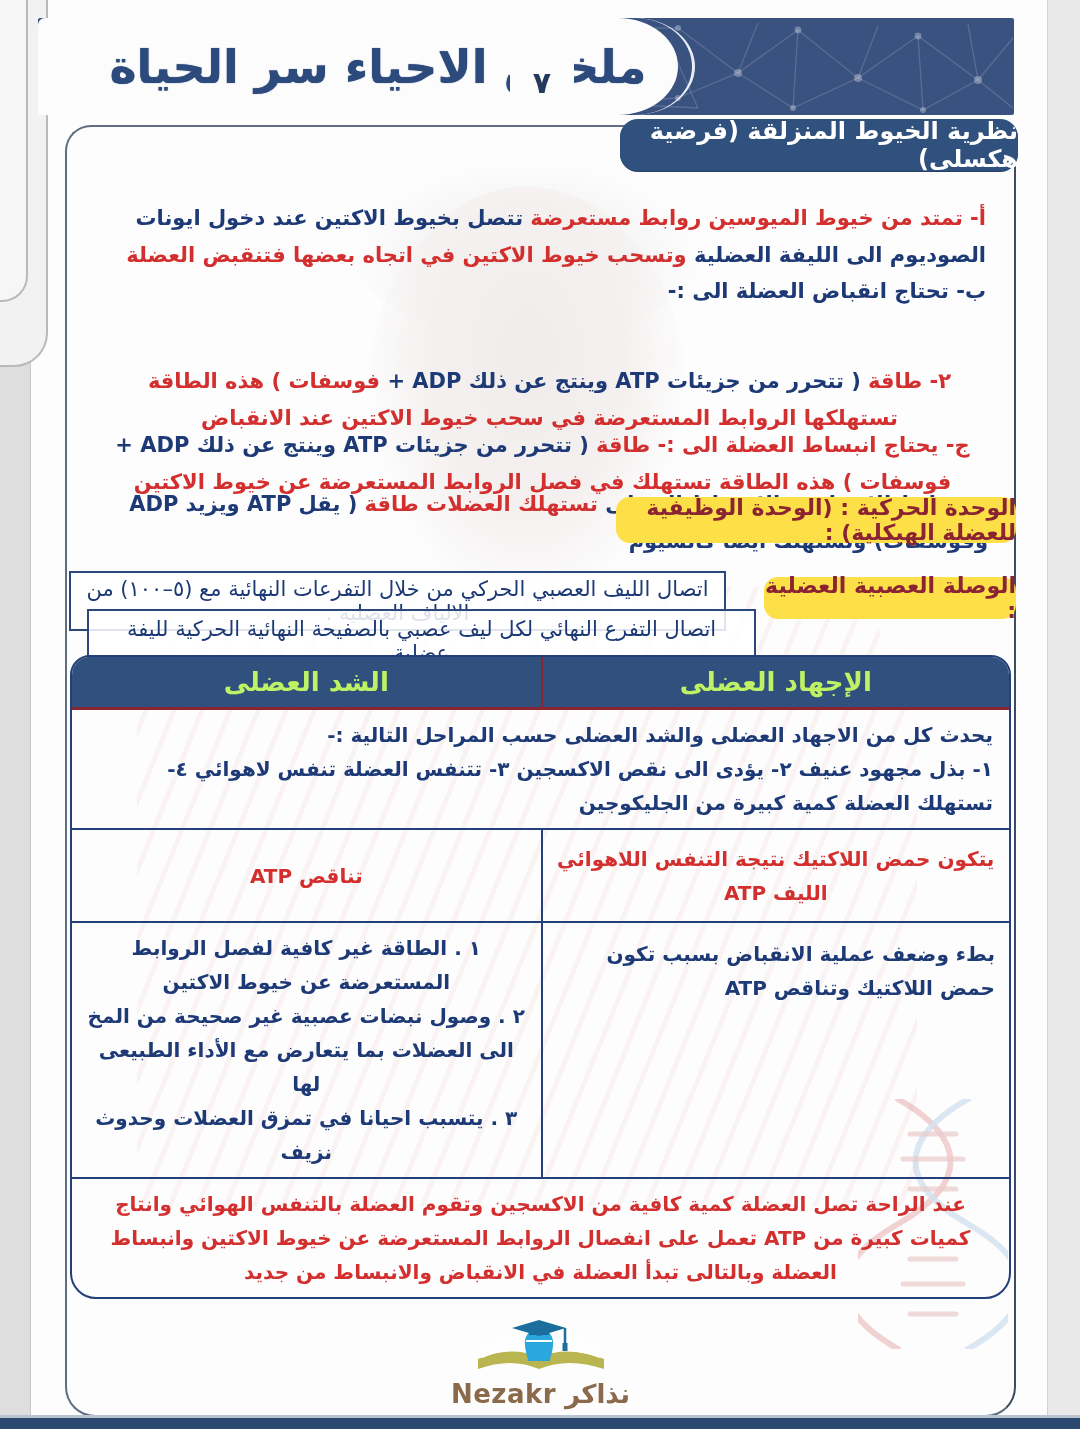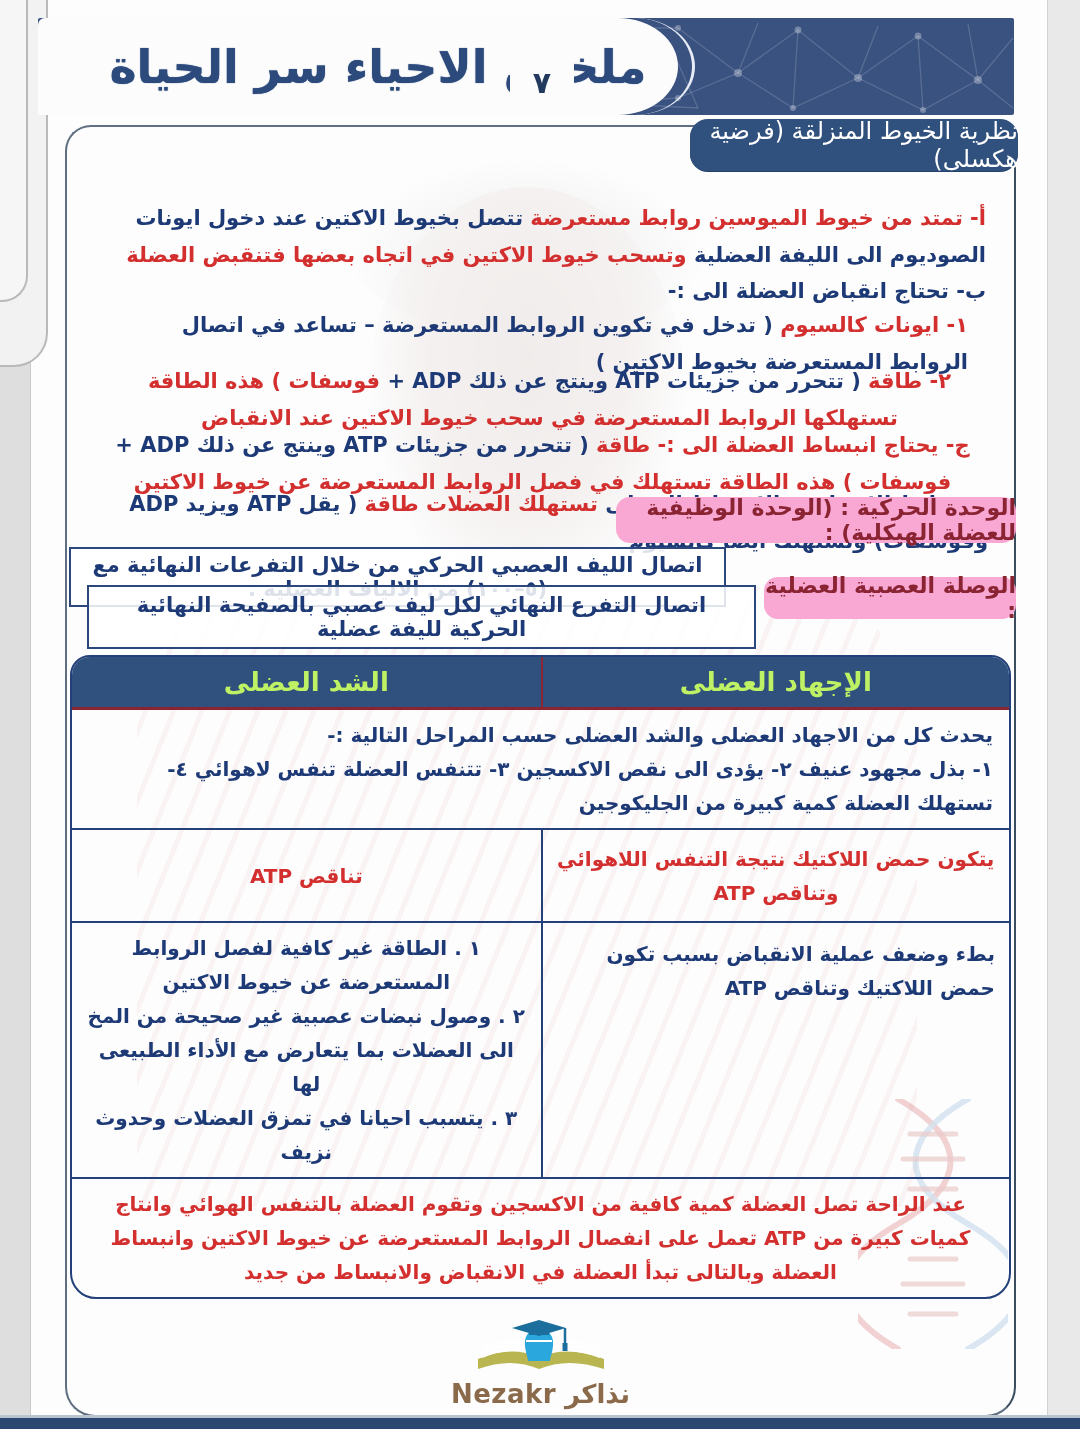--- a/index.html
+++ b/index.html
@@ -16,27 +16,27 @@
   
   .band{position:absolute;left:38px;top:18px;width:976px;height:97px;background:#3a5280;border-radius:2px;}
   .band svg.mesh{position:absolute;inset:0;width:100%;height:100%;}
   .band-cap{position:absolute;left:0;top:0;width:640px;height:97px;background:#fcfcfc;border-radius:14px 120px 120px 0 / 14px 97px 97px 0;display:flex;align-items:center;justify-content:center;}
   .band-cap-arc{position:absolute;left:596px;top:0;width:58px;height:97px;border-right:3px solid #e8ecf4;border-radius:0 120px 120px 0 / 0 97px 97px 0;}
   .band-title{direction:rtl;font-size:46px;font-weight:bold;color:#2c4a7c;letter-spacing:-1px;text-shadow:0 0 1px #2c4a7c;padding-left:40px;}
   .page-tab{position:absolute;left:472px;top:31px;width:64px;height:66px;background:#fcfcfc;border-radius:15px 15px 0 0;display:flex;align-items:center;justify-content:center;font-size:30px;font-weight:bold;color:#233a5e;}
 
   
   .main-box{position:absolute;left:65px;top:125px;width:947px;height:1288px;border:2px solid #5f6f81;border-right-color:#3c4d60;border-radius:26px 8px 30px 30px;background:transparent;}
-  .pill-title{position:absolute;top:-8px;right:-4px;width:328px;height:52px;background:#30507d;border-radius:18px;display:flex;align-items:center;justify-content:center;color:#ffffff;font-size:24px;font-weight:normal;direction:rtl;box-shadow:0 1px 0 #24406a;margin-left:14px;}
+  .pill-title{position:absolute;top:-8px;right:-4px;width:398px;height:52px;background:#30507d;border-radius:18px;display:flex;align-items:center;justify-content:center;color:#ffffff;font-size:24px;font-weight:bold;direction:rtl;box-shadow:0 1px 0 #24406a;margin-left:14px;}
   .para{position:absolute;direction:rtl;text-align:right;font-weight:bold;font-size:21px;line-height:1.75;color:#1d3a76;z-index:2;margin-top:28px;}
   .seg-red{color:#d32f2f;}
   .seg-blue{color:#1d3a76;}
 
-  .pink-label{position:absolute;background:#f9a8d4;border-radius:14px;color:#8a2433;font-weight:bold;font-size:22px;direction:rtl;display:flex;align-items:center;justify-content:flex-start;z-index:2;}
-  .def-box{position:absolute;border:2px solid #2c477c;background:rgba(255,255,255,0.85);color:#1d3a76;font-weight:bold;font-size:21px;direction:rtl;display:flex;align-items:center;justify-content:center;text-align:center;padding:4px 10px;z-index:2;}
+  .pink-label{position:absolute;background:#fde047;border-radius:14px;color:#8a2433;font-weight:bold;font-size:22px;direction:rtl;display:flex;align-items:center;justify-content:flex-start;z-index:2;}
+  .def-box{position:absolute;border:2px solid #2c477c;background:rgba(255,255,255,0.85);color:#1d3a76;font-weight:normal;font-size:21px;direction:rtl;display:flex;align-items:center;justify-content:center;text-align:center;padding:4px 10px;z-index:2;margin-top:24px;}
 
   
   .tbl{position:absolute;left:3px;right:3px;top:528px;border:2px solid #23407a;border-radius:20px 20px 26px 26px;overflow:hidden;direction:rtl;z-index:2;}
   .tbl-head{display:grid;grid-template-columns:1fr 1fr;background:#30507d;border-bottom:3px solid #8b2433;}
   .tbl-head .cell{height:50px;display:flex;align-items:center;justify-content:center;color:#bef264;font-size:26px;font-weight:bold;}
   .tbl-head .cell.first{border-left:2px solid #8b2433;}
   .tbl-row{display:grid;grid-template-columns:1fr 1fr;border-top:2px solid #23407a;}
   .tbl-row:first-of-type{border-top:none;}
   .tbl-row .cell{padding:8px 14px;font-size:20px;font-weight:bold;line-height:1.7;}
   .tbl-row .cell.first{border-left:2px solid #23407a;}
@@ -121,21 +121,20 @@
         </g>
       </svg>
     </div>
 
     <div class="pill-title">
       <span>نظرية الخيوط المنزلقة (فرضية هكسلى)</span>
     </div>
 
     <div class="para" style="top:45px;right:28px;left:34px;"><span class="seg-red">أ-  تمتد من خيوط الميوسين روابط مستعرضة </span><span class="seg-blue">تتصل بخيوط الاكتين عند دخول ايونات الصوديوم الى الليفة العضلية </span><span class="seg-red">وتسحب خيوط الاكتين في اتجاه بعضها فتنقبض العضلة</span></div>
     <div class="para" style="top:118px;right:28px;left:34px;"><span class="seg-blue">ب-    تحتاج انقباض العضلة الى :-</span></div>
-    <div class="para" style="top:152px;right:46px;left:64px;"><span class="seg-red">١- ايونات كالسيوم </span><span class="seg-blue">( تدخل في تكوين الروابط المستعرضة – تساعد في اتصال الروابط المستعرضة بخيوط الاكتين )</span></div>
     <div class="para" style="top:208px;right:46px;left:64px;text-align:center;"><span class="seg-red">٢- طاقة </span><span class="seg-blue">( تتحرر من جزيئات ATP وينتج عن ذلك ADP + </span><span class="seg-red">فوسفات ) هذه الطاقة تستهلكها الروابط المستعرضة في سحب خيوط الاكتين عند الانقباض</span></div>
     <div class="para" style="top:272px;right:26px;left:30px;text-align:center;"><span class="seg-red">ج- يحتاج انبساط العضلة الى :- طاقة </span><span class="seg-blue">( تتحرر من جزيئات ATP وينتج عن ذلك ADP + </span><span class="seg-red">فوسفات ) هذه الطاقة تستهلك في فصل الروابط المستعرضة عن خيوط الاكتين</span></div>
     <div class="para" style="top:331px;right:26px;left:22px;"><span class="seg-blue">د- روابط الانقباض والانبساط العضلى </span><span class="seg-red">تستهلك العضلات طاقة </span><span class="seg-blue">( يقل ATP ويزيد ADP وفوسفات) وتستهلك ايضا كالسيوم</span></div>
 
     <div class="pink-label" style="top:370px;right:-2px;width:400px;height:46px;">
       <span>الوحدة الحركية : (الوحدة الوظيفية للعضلة الهيكلية) :</span>
     </div>
     <div class="def-box" style="top:420px;right:288px;left:2px;height:48px;">
       <span>اتصال الليف العصبي الحركي من خلال التفرعات النهائية مع (٥–١٠٠) من الالياف العضلية .</span>
     </div>
@@ -150,21 +149,21 @@
     <div class="tbl">
       <div class="tbl-head">
         <div class="cell first">الإجهاد العضلى</div>
         <div class="cell">الشد العضلى</div>
       </div>
       <div class="tbl-full row-intro t-blue rgt" style="min-height:92px;">
         <div>يحدث كل من الاجهاد العضلى والشد العضلى حسب المراحل التالية :-</div>
         <div>١- بذل مجهود عنيف    ٢- يؤدى الى نقص الاكسجين    ٣- تتنفس العضلة تنفس لاهوائي    ٤- تستهلك العضلة كمية كبيرة من الجليكوجين</div>
       </div>
       <div class="tbl-row row-cause">
-        <div class="cell first t-red">يتكون حمض اللاكتيك نتيجة التنفس اللاهوائي وتناقص ATP</div>
+        <div class="cell first t-red">يتكون حمض اللاكتيك نتيجة التنفس اللاهوائي الليف ATP</div>
         <div class="cell t-red">تناقص ATP</div>
       </div>
       <div class="tbl-row row-effect">
         <div class="cell first t-blue rgt" style="padding-top:14px;">بطء وضعف عملية الانقباض بسبب تكون حمض اللاكتيك وتناقص ATP</div>
         <div class="cell t-blue">
             <div class="effect-item">١ . الطاقة غير كافية لفصل الروابط المستعرضة عن خيوط الاكتين</div>
             <div class="effect-item">٢ . وصول نبضات عصبية غير صحيحة من المخ الى العضلات بما يتعارض مع الأداء الطبيعى لها</div>
             <div class="effect-item">٣ . يتسبب احيانا في تمزق العضلات وحدوث نزيف</div>
           </div>
       </div>

